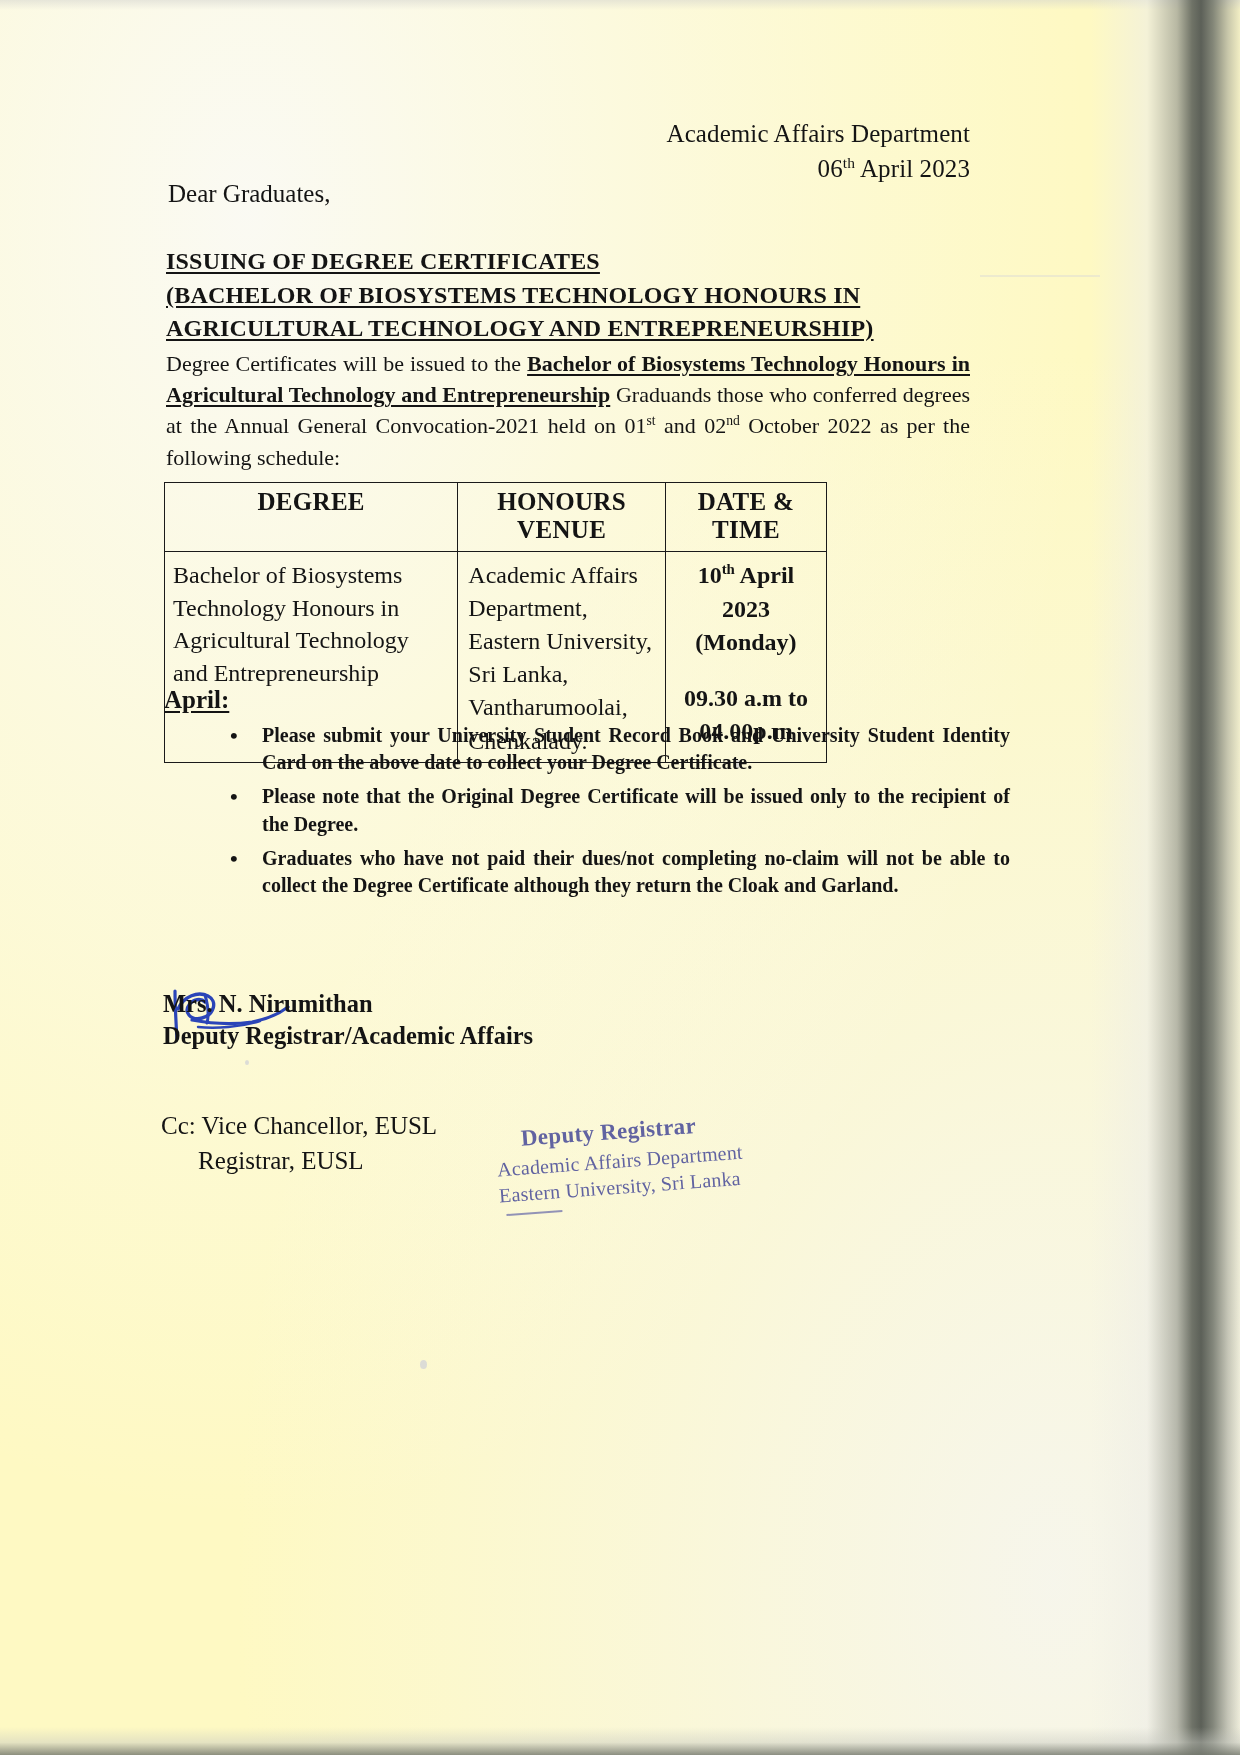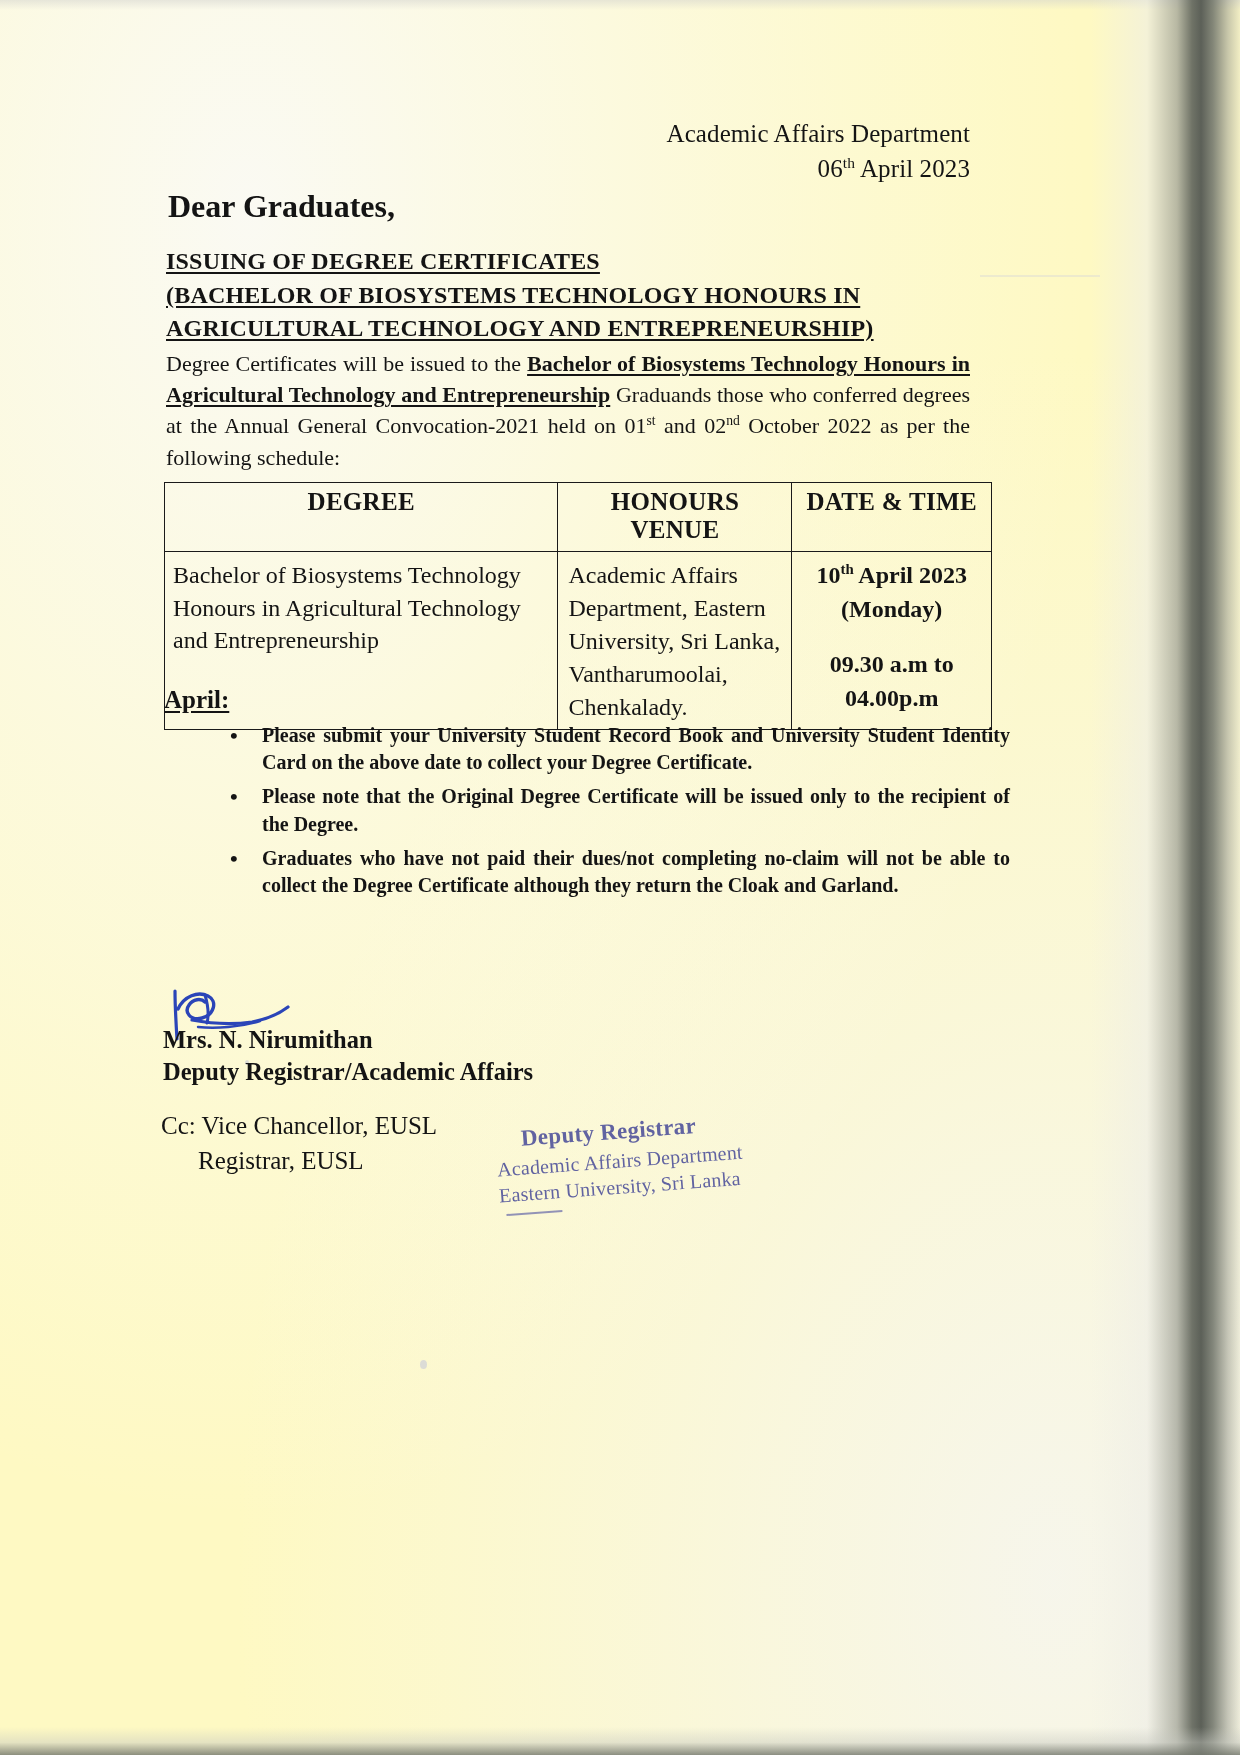--- a/index.html
+++ b/index.html
@@ -74,23 +74,22 @@
     text-align: right;
     font-size: 25px;
     line-height: 1.30;
     letter-spacing: 0.1px;
   }
   .hdr .line2 { margin-top: 2px; }
 
   .salutation {
     position: absolute;
     left: 168px;
-    top: 188px;
-    font-size: 32px;
-    font-weight: bold;
+    top: 180px;
+    font-size: 25px;
   }
 
   .subject {
     position: absolute;
     left: 166px;
     top: 245px;
     font-size: 24px;
     font-weight: bold;
     line-height: 1.40;
     letter-spacing: 0.2px;
@@ -121,21 +120,21 @@
   sup {
     font-size: 0.62em;
     vertical-align: super;
     line-height: 0;
   }
 
   table.sched {
     position: absolute;
     left: 164px;
     top: 482px;
-    width: 828px;
+    width: 663px;
     border-collapse: collapse;
     font-size: 24px;
   }
   table.sched th, table.sched td {
     border: 1.6px solid #1a1a1a;
     padding: 4px 8px;
     vertical-align: top;
   }
   table.sched th {
     text-align: center;
@@ -203,21 +202,21 @@
   .sig-wrap {
     position: absolute;
     left: 168px;
     top: 985px;
     width: 220px;
     height: 60px;
   }
   .signoff {
     position: absolute;
     left: 163px;
-    top: 1024px;
+    top: 988px;
     font-size: 24.5px;
     font-weight: bold;
     line-height: 1.32;
   }
   .cc {
     position: absolute;
     left: 161px;
     top: 1108px;
     font-size: 25px;
     line-height: 1.40;

